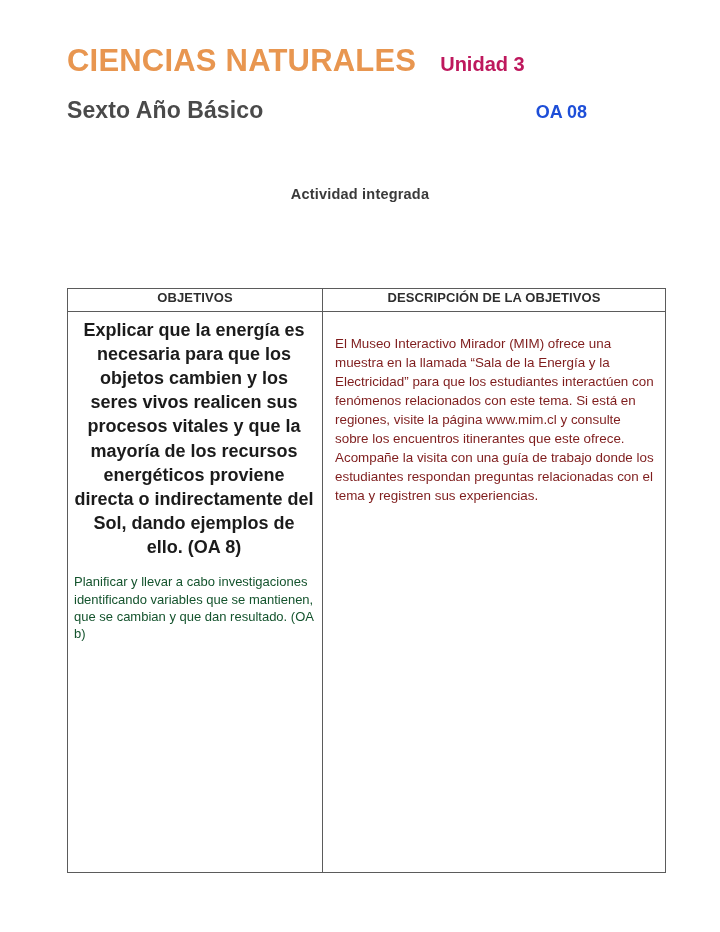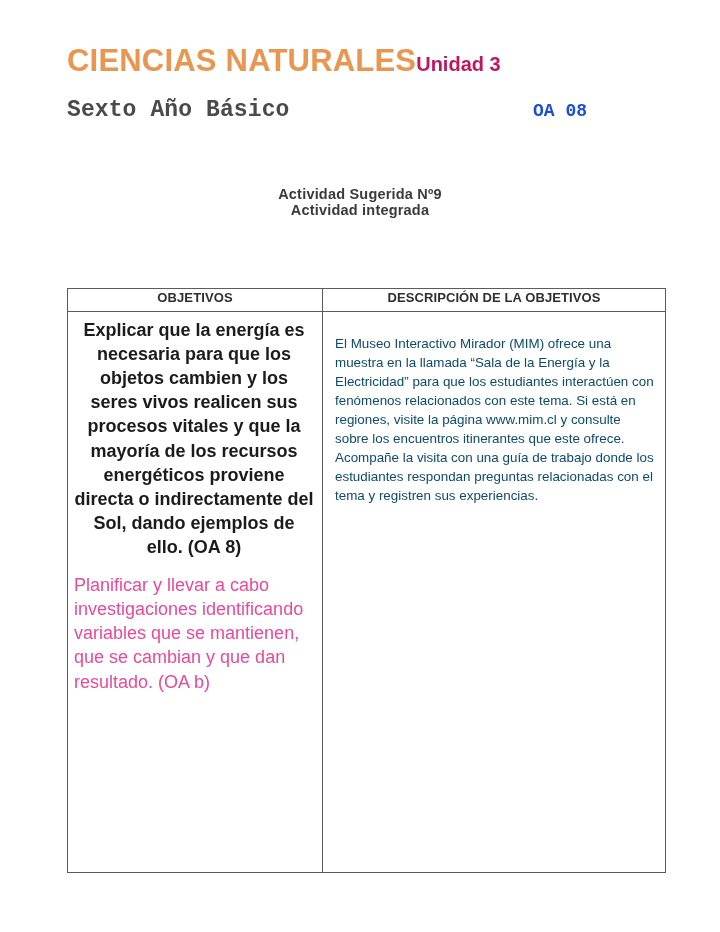--- a/index.html
+++ b/index.html
@@ -26,21 +26,21 @@
   .header {
     position: absolute;
     left: 67px;
     top: 44px;
     width: 600px;
   }
 
   .title-line {
     display: flex;
     align-items: baseline;
-    gap: 0;
+    gap: 24px;
     white-space: nowrap;
   }
 
   .subject-title {
     font-size: 31px;
     font-weight: bold;
     color: #E89650;
     letter-spacing: 0.2px;
     line-height: 1.12;
   }
@@ -51,21 +51,20 @@
     color: #be185d;
     line-height: 1.12;
   }
 
   .grade-line {
     display: flex;
     align-items: baseline;
     justify-content: space-between;
     margin-top: 18px;
     width: 520px;
-    font-family: Liberation Mono, monospace;
   }
 
   .grade-title {
     font-size: 23px;
     font-weight: bold;
     color: #4a4a4a;
     letter-spacing: 0.1px;
   }
 
   .oa-code {
@@ -141,51 +140,50 @@
     font-size: 18px;
     font-weight: bold;
     color: #1b1b1b;
     line-height: 1.34;
     margin: 0;
     text-align: center;
   }
 
   .objective-secondary {
     margin: 14px 0 0 0;
-    font-size: 18px;
+    font-size: 13px;
     font-weight: normal;
-    color: #ec4899;
+    color: #14532d;
     line-height: 1.34;
   }
 
   .description-text {
     margin: 0;
     font-size: 13.4px;
-    color: #0c4a6e;
+    color: #7f1d1d;
     line-height: 1.42;
   }
 </style>
 </head>
 <body>
 
 <div class="page">
 
   <div class="header">
     <div class="title-line">
       <span class="subject-title">CIENCIAS NATURALES</span>
       <span class="unit-label">Unidad 3</span>
     </div>
     <div class="grade-line">
       <span class="grade-title">Sexto Año Básico</span>
       <span class="oa-code">OA 08</span>
     </div>
   </div>
 
   <div class="activity-headings">
-    <div class="activity-number">Actividad Sugerida Nº9</div>
     <div class="activity-type">Actividad integrada</div>
   </div>
 
   <table class="activity-table">
     <colgroup>
       <col class="col-objetivos">
       <col class="col-descripcion">
     </colgroup>
     <thead>
       <tr>

